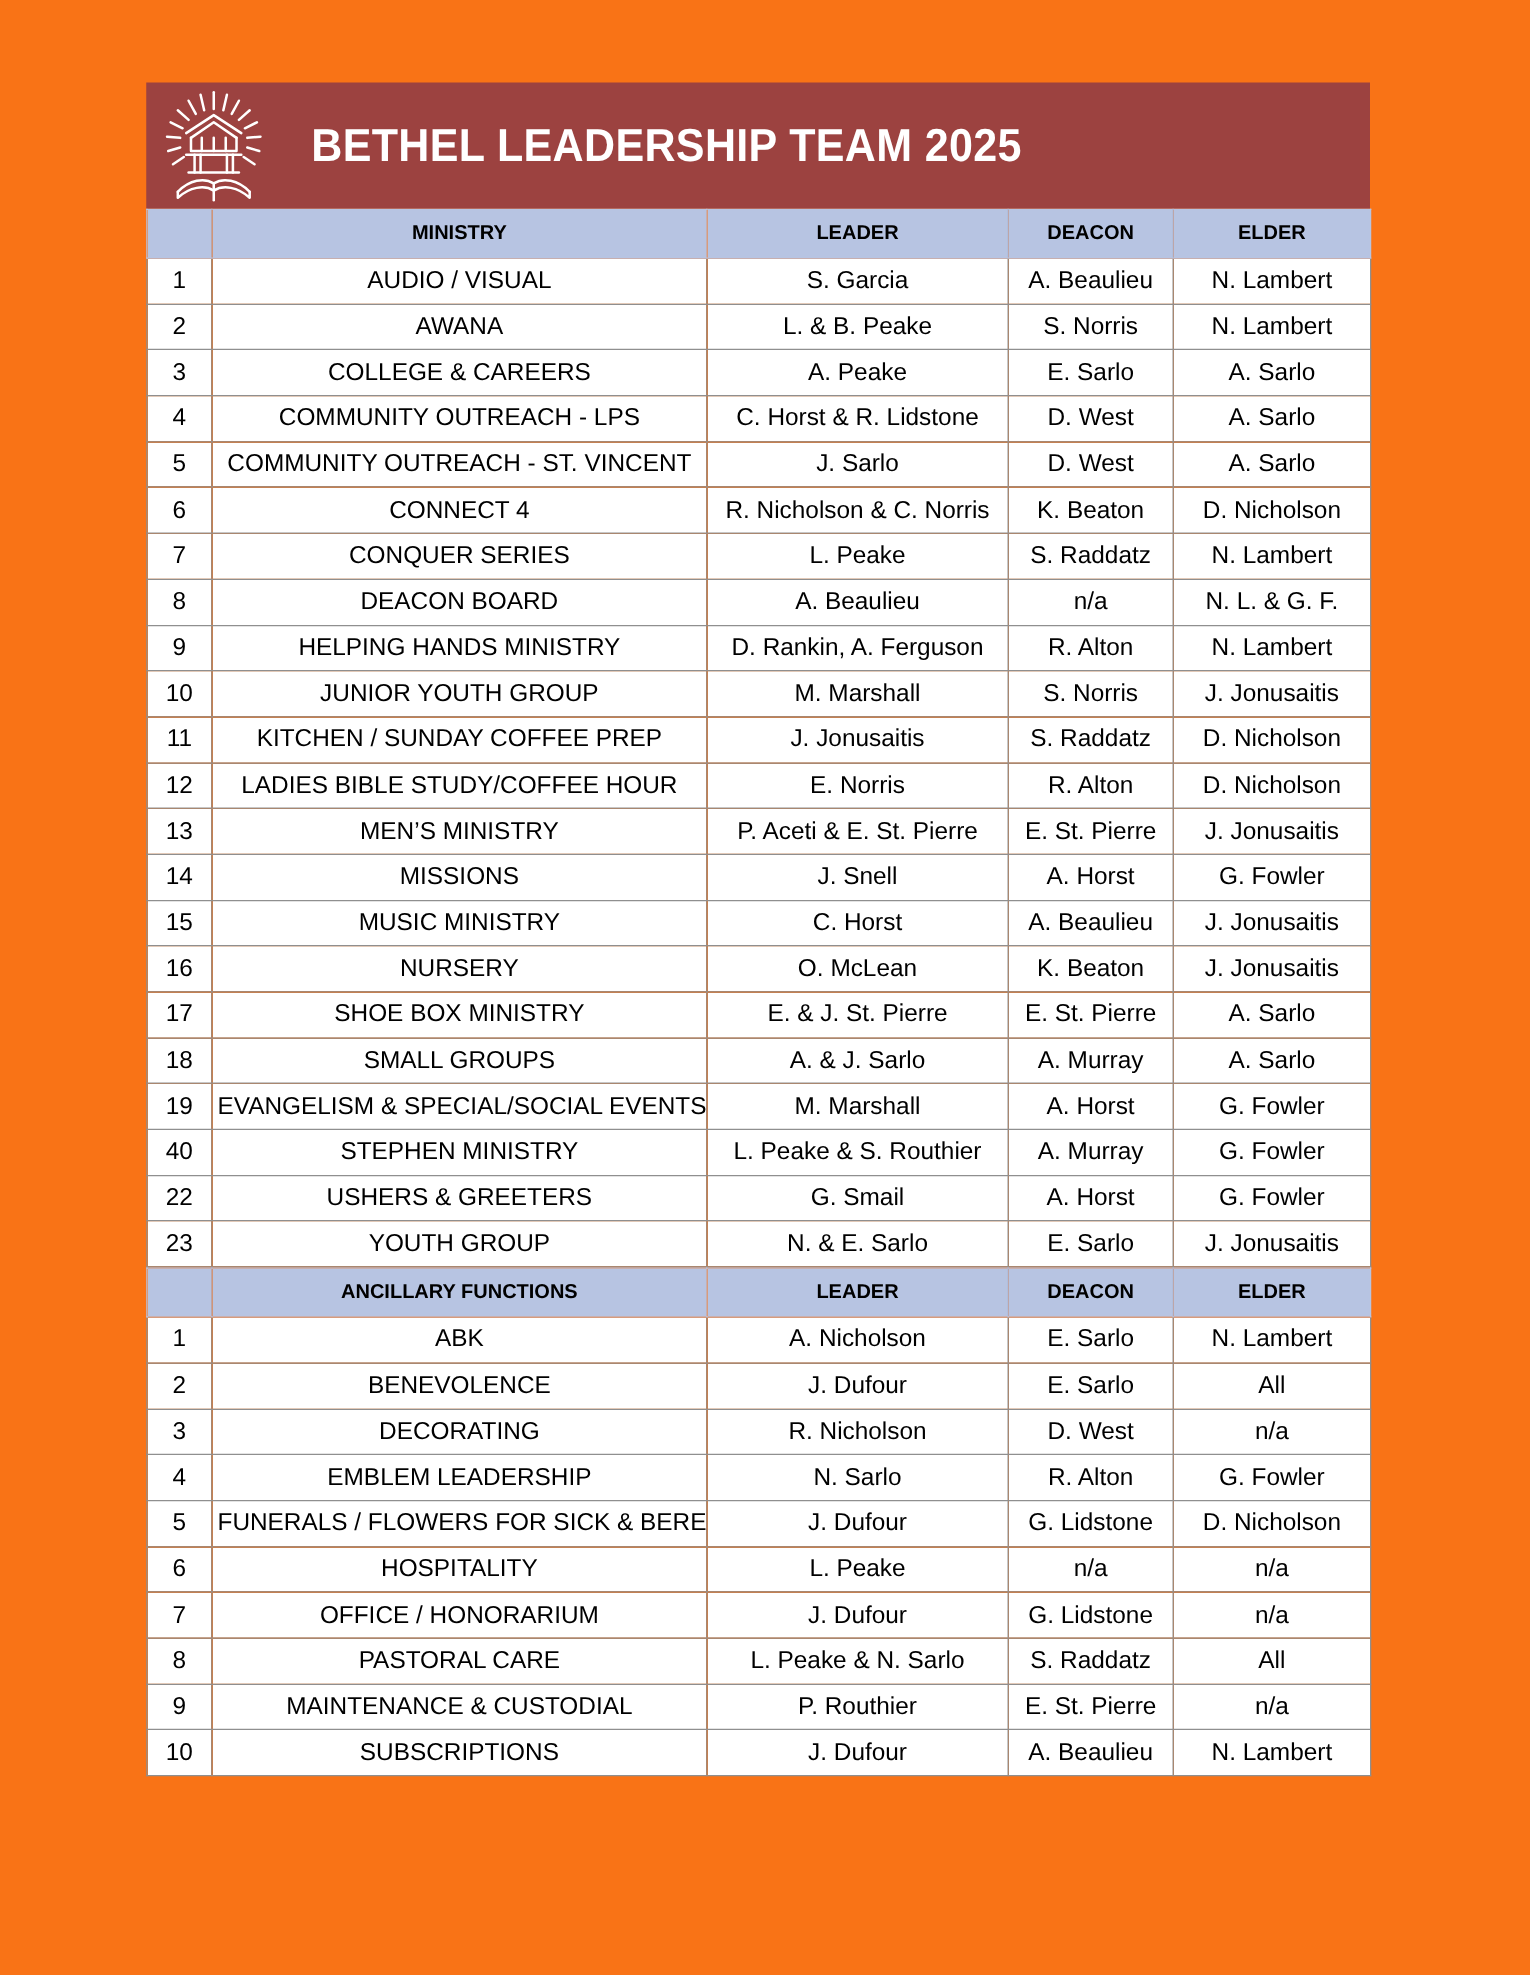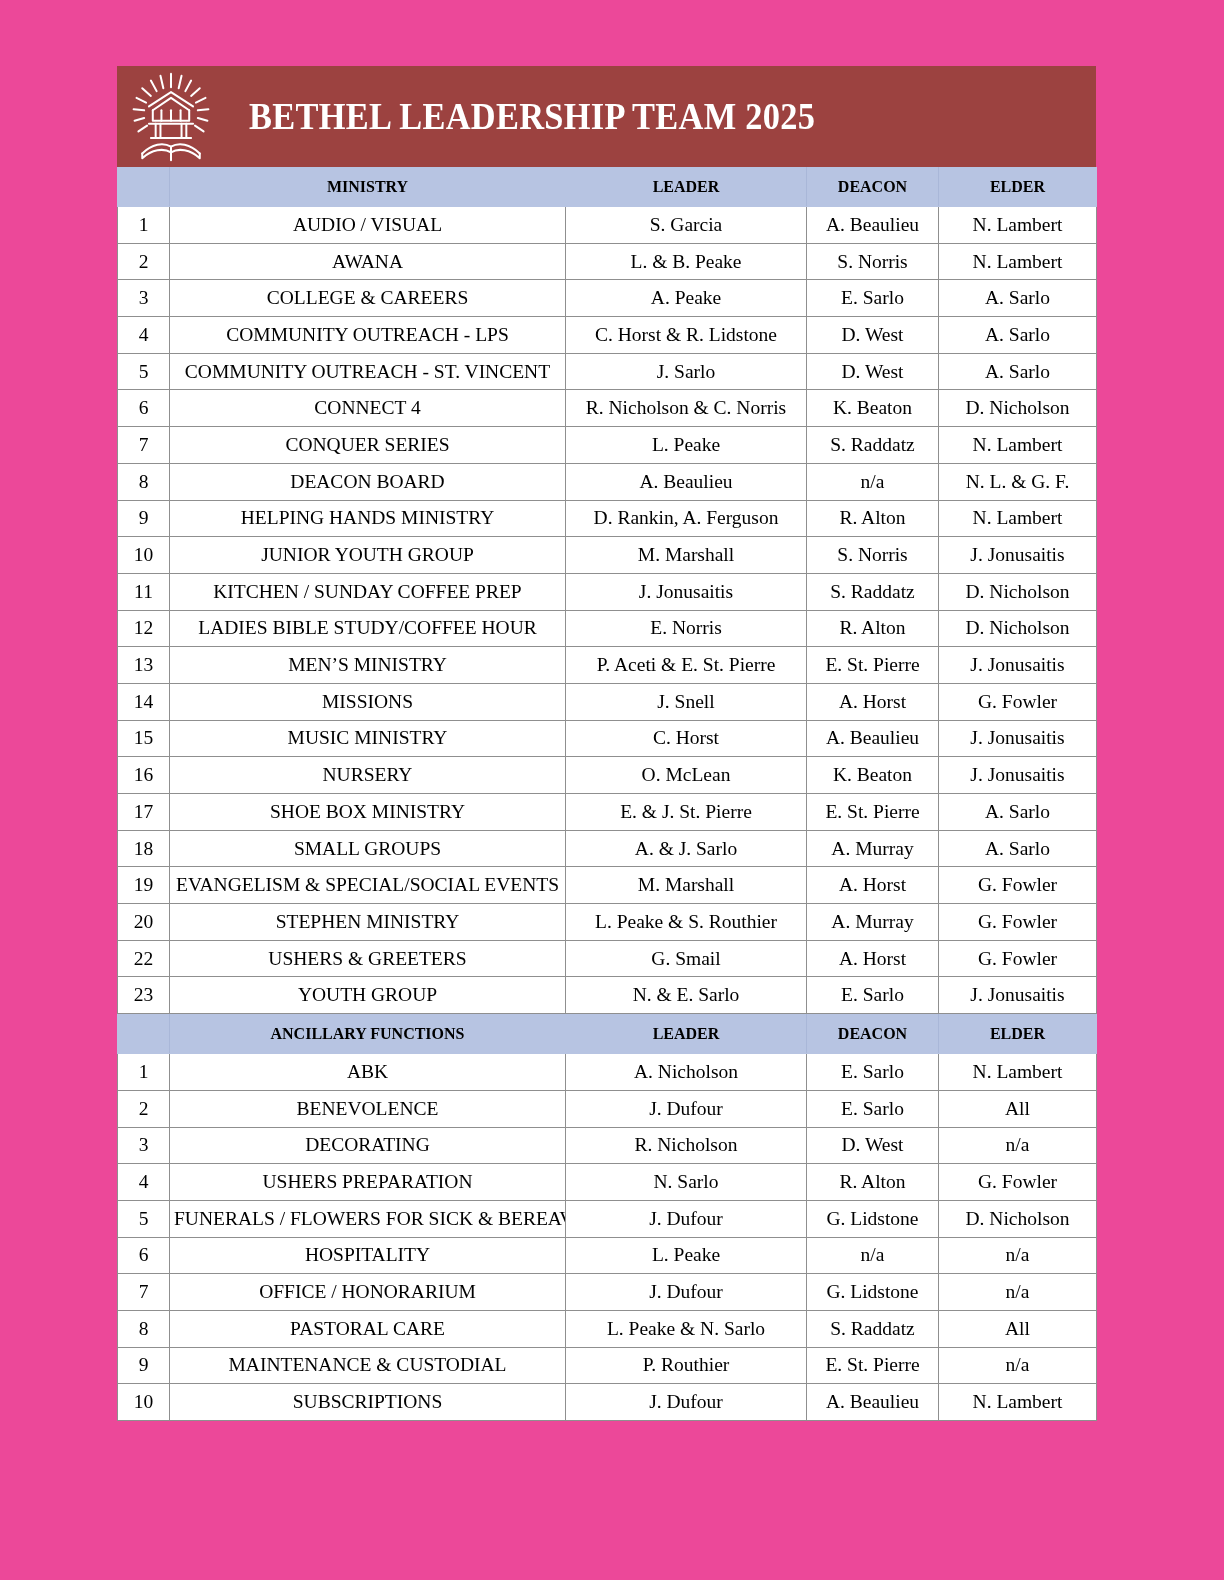--- a/index.html
+++ b/index.html
@@ -12,22 +12,21 @@
     height: 1584px;
     font-family: "Liberation Sans", sans-serif;
     color: #000000;
     overflow: hidden;
   }
 
   .page {
     position: relative;
     width: 1224px;
     height: 1580px;
-    background: #ec4899;
-    font-family: Liberation Serif, serif;
+    background: #f97316;
   }
 
   .sheet {
     position: absolute;
     left: 117px;
     top: 66px;
     width: 979px;
   }
 
   
@@ -307,21 +306,21 @@
             <td class="ctr">A. Sarlo</td>
           </tr>
           <tr>
             <td class="num">19</td>
             <td class="name">EVANGELISM &amp; SPECIAL/SOCIAL EVENTS</td>
             <td class="ctr">M. Marshall</td>
             <td class="ctr">A. Horst</td>
             <td class="ctr">G. Fowler</td>
           </tr>
           <tr>
-            <td class="num">20</td>
+            <td class="num">40</td>
             <td class="name">STEPHEN MINISTRY</td>
             <td class="ctr">L. Peake &amp; S. Routhier</td>
             <td class="ctr">A. Murray</td>
             <td class="ctr">G. Fowler</td>
           </tr>
           <tr>
             <td class="num">22</td>
             <td class="name">USHERS &amp; GREETERS</td>
             <td class="ctr">G. Smail</td>
             <td class="ctr">A. Horst</td>
@@ -369,21 +368,21 @@
           </tr>
           <tr>
             <td class="num">3</td>
             <td class="name">DECORATING</td>
             <td class="ctr">R. Nicholson</td>
             <td class="ctr">D. West</td>
             <td class="ctr">n/a</td>
           </tr>
           <tr>
             <td class="num">4</td>
-            <td class="name">USHERS PREPARATION</td>
+            <td class="name">EMBLEM LEADERSHIP</td>
             <td class="ctr">N. Sarlo</td>
             <td class="ctr">R. Alton</td>
             <td class="ctr">G. Fowler</td>
           </tr>
           <tr>
             <td class="num">5</td>
             <td class="name">FUNERALS / FLOWERS FOR SICK &amp; BEREAVED</td>
             <td class="ctr">J. Dufour</td>
             <td class="ctr">G. Lidstone</td>
             <td class="ctr">D. Nicholson</td>

